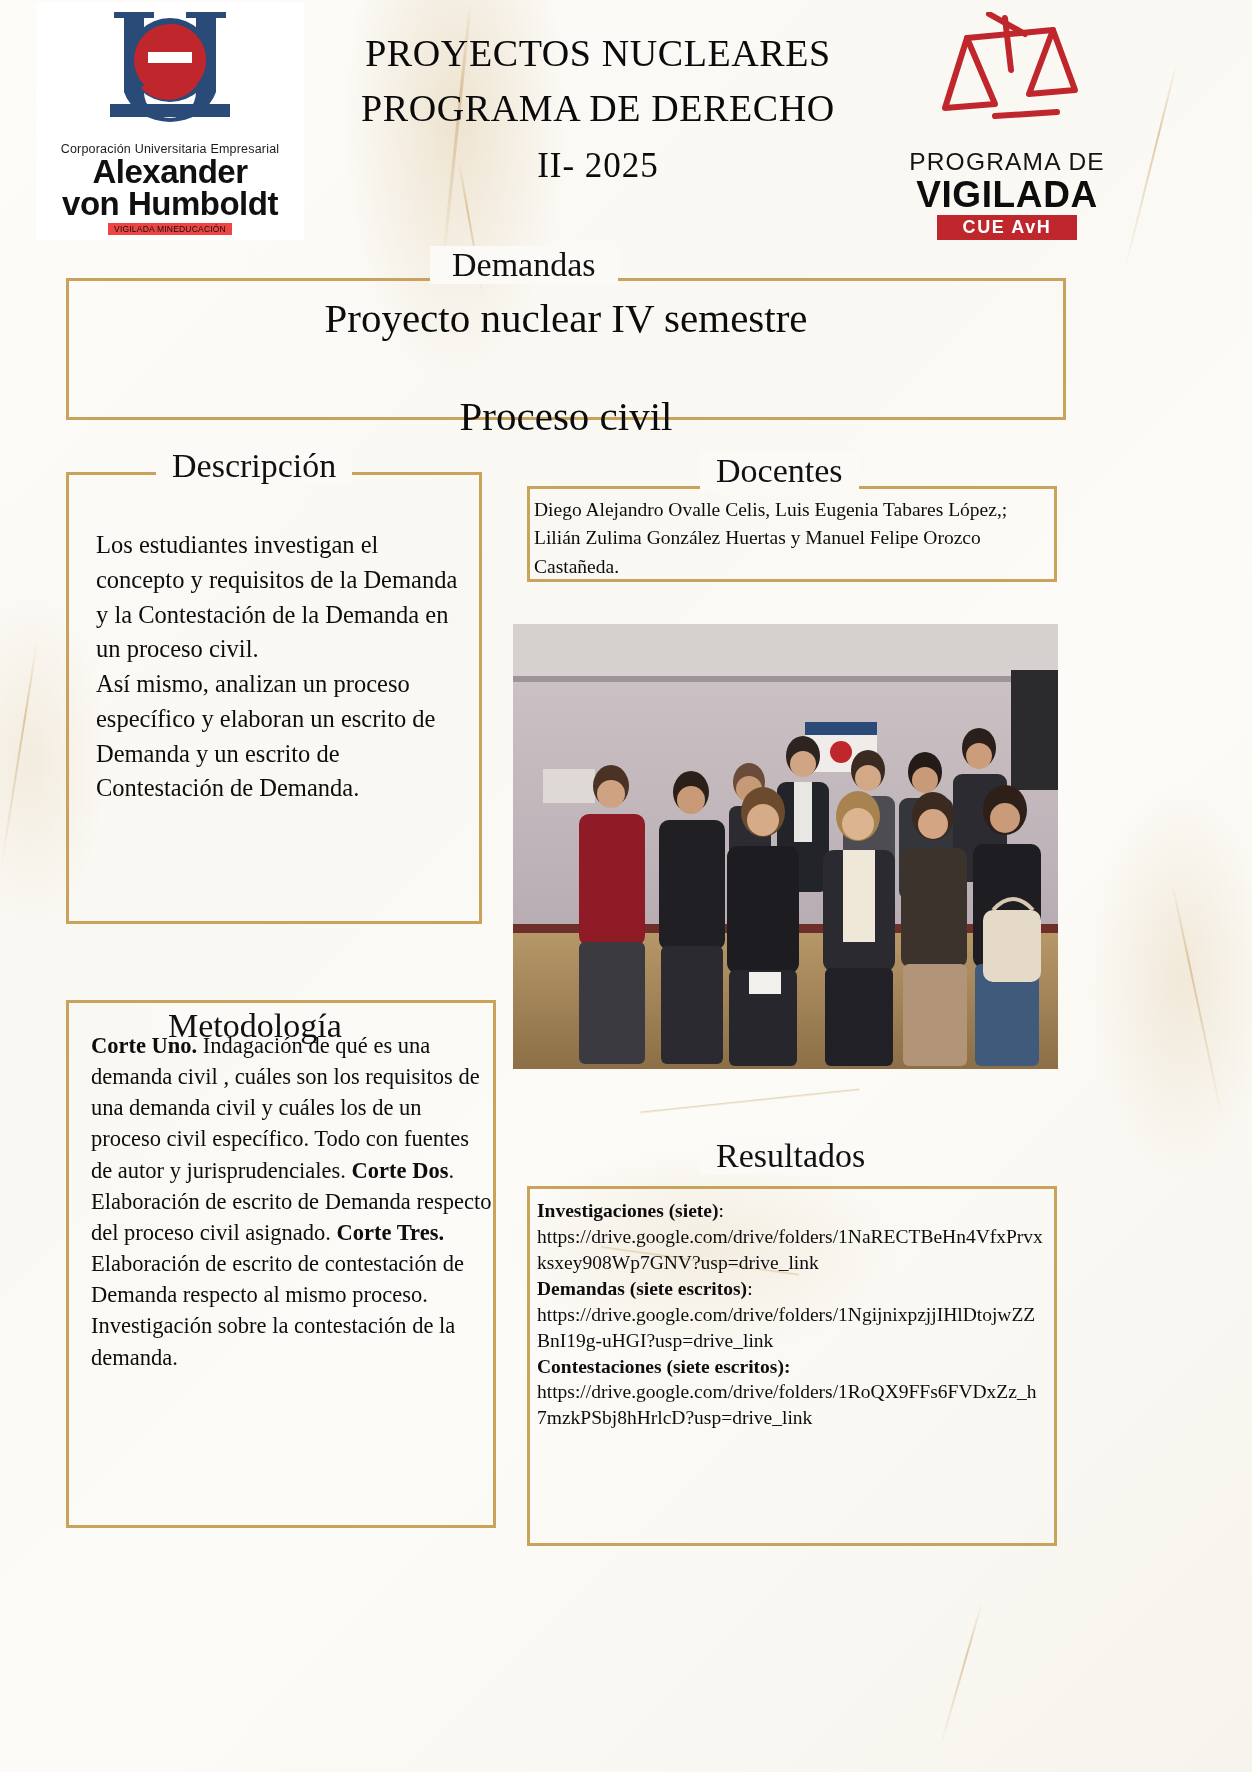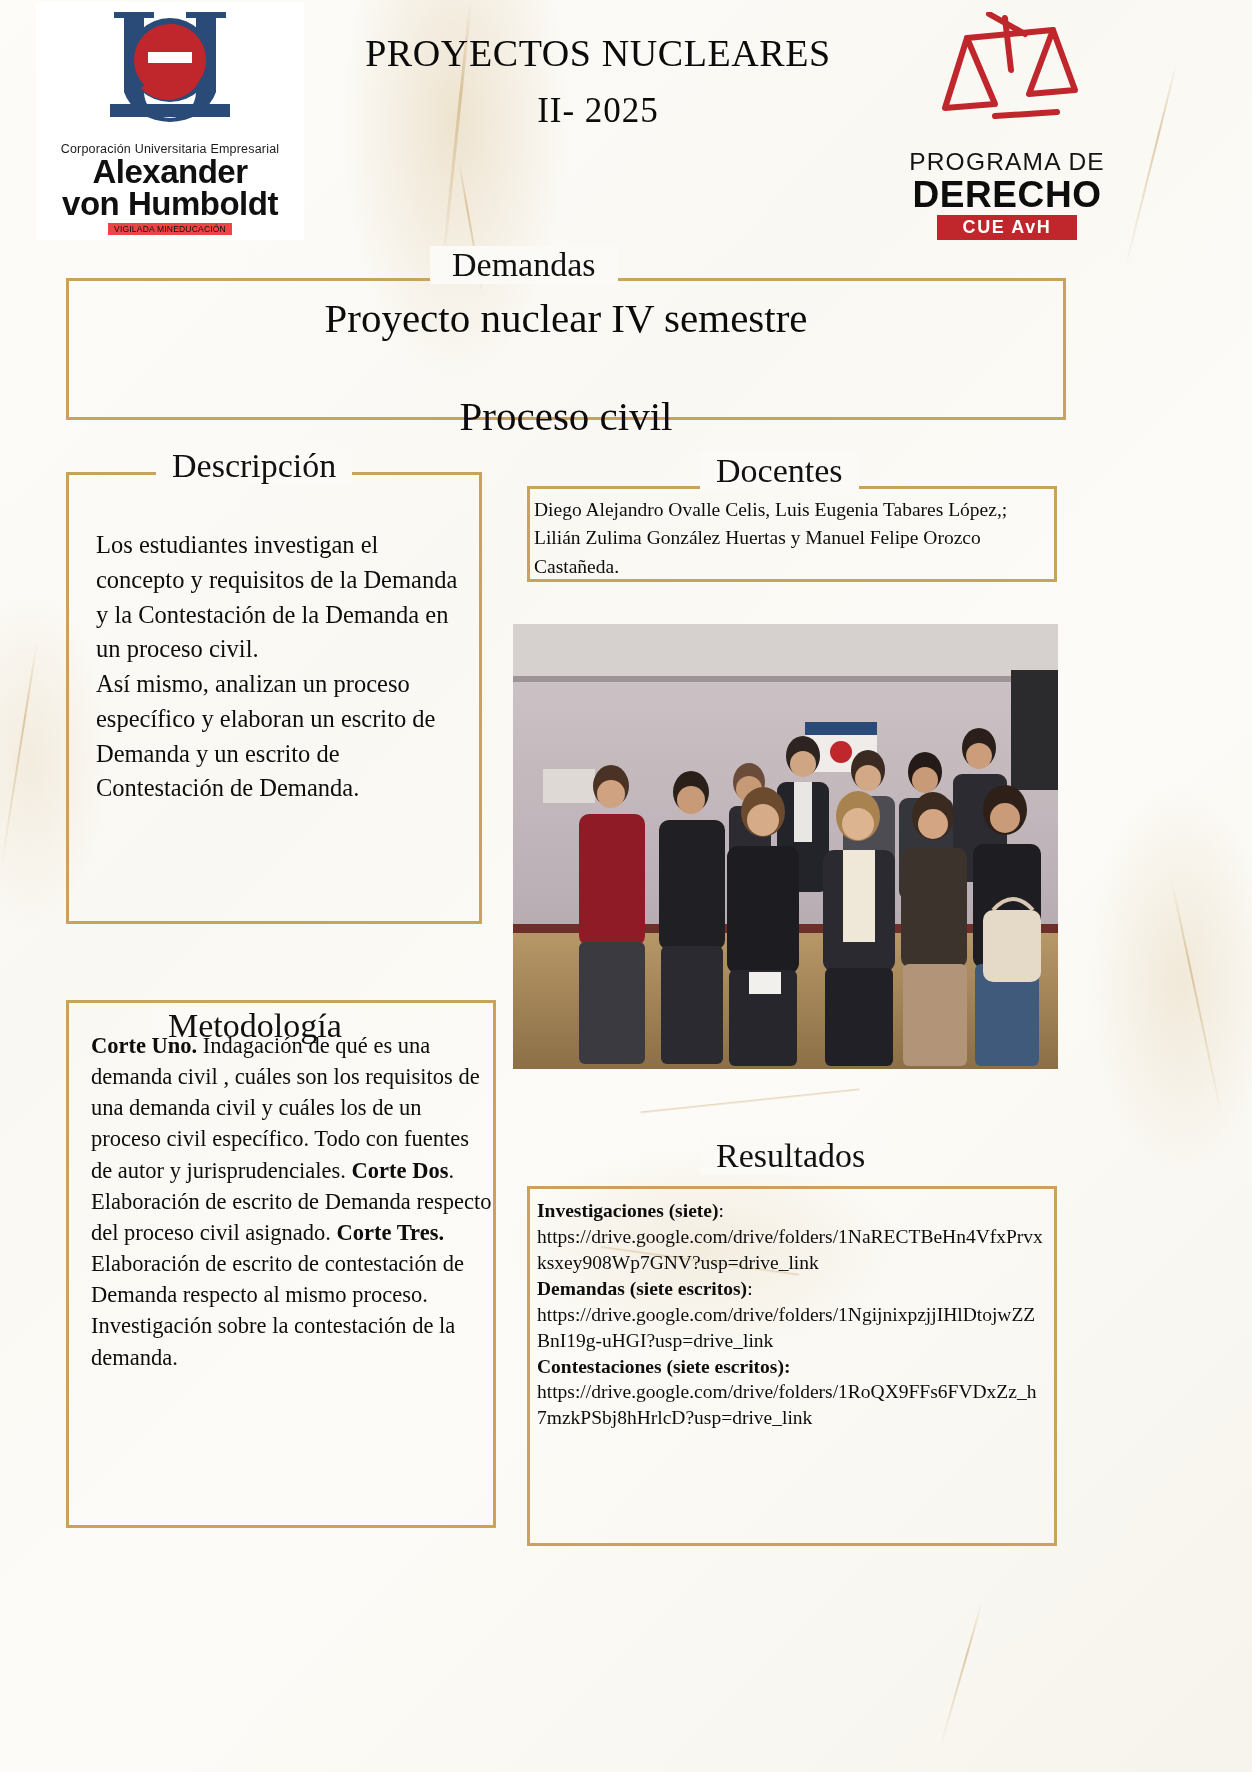--- a/index.html
+++ b/index.html
@@ -271,38 +271,39 @@
         </svg>
       </div>
       <div class="corp-line">Corporación Universitaria Empresarial</div>
       <div class="avh-name">Alexander</div>
       <div class="avh-name">von Humboldt</div>
       <div class="mineduc">VIGILADA MINEDUCACIÓN</div>
     </div>
 
     <div class="header-title">
       <div class="l1">PROYECTOS NUCLEARES</div>
+      <div class="l2">PROGRAMA DE DERECHO</div>
       <div class="l3">II- 2025</div>
     </div>
 
     <div class="logo-right">
       <div>
         <svg class="scale-icon" viewBox="0 0 148 128" aria-hidden="true">
           <g fill="none" stroke="#c0272d" stroke-width="6" stroke-linejoin="round" stroke-linecap="round">
             <path d="M72 6 L78 58"></path>
             <path d="M34 26 L120 18"></path>
             <path d="M56 2 L92 22"></path>
             <path d="M34 26 L12 96 L62 92 Z"></path>
             <path d="M120 18 L96 82 L142 78 Z"></path>
             <path d="M62 104 L124 100"></path>
           </g>
         </svg>
       </div>
       <div class="pd-line1">PROGRAMA DE</div>
-      <div class="pd-line2">DERECHO</div>
+      <div class="pd-line2">VIGILADA</div>
       <div class="pd-badge">CUE AvH</div>
     </div>
   </div>
 
   <div class="gbox" id="title-box"></div>
   <div class="gbox-label" id="title-label">Demandas</div>
   <div class="title-inner">
     <div class="t1">Proyecto nuclear IV semestre</div>
     <div class="t2">Proceso civil</div>
   </div>

